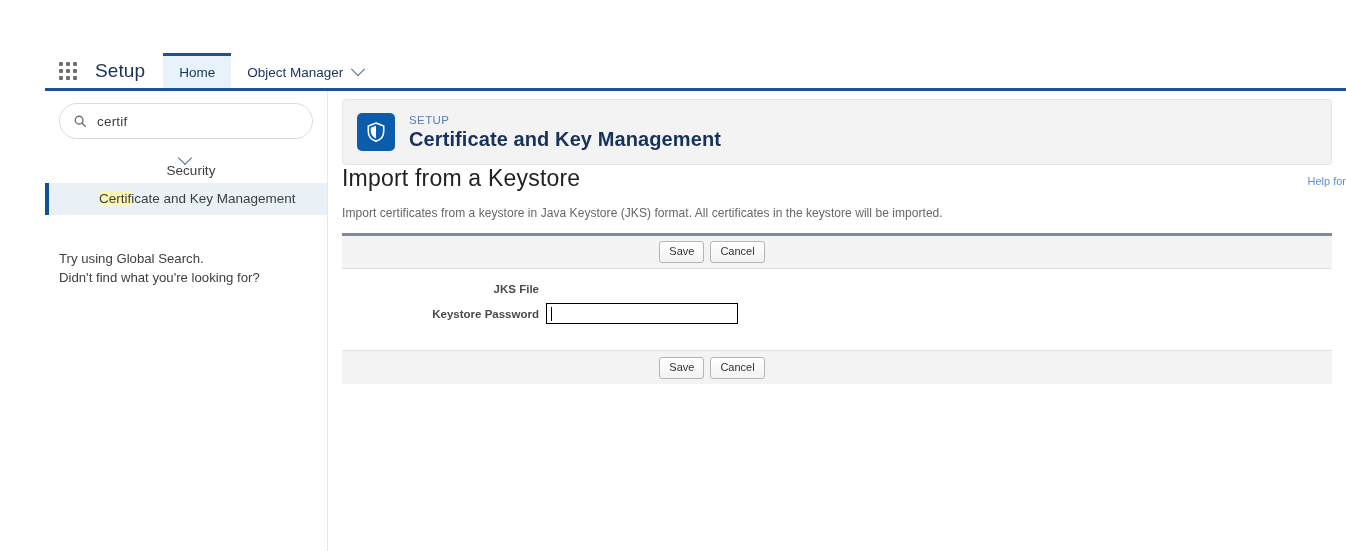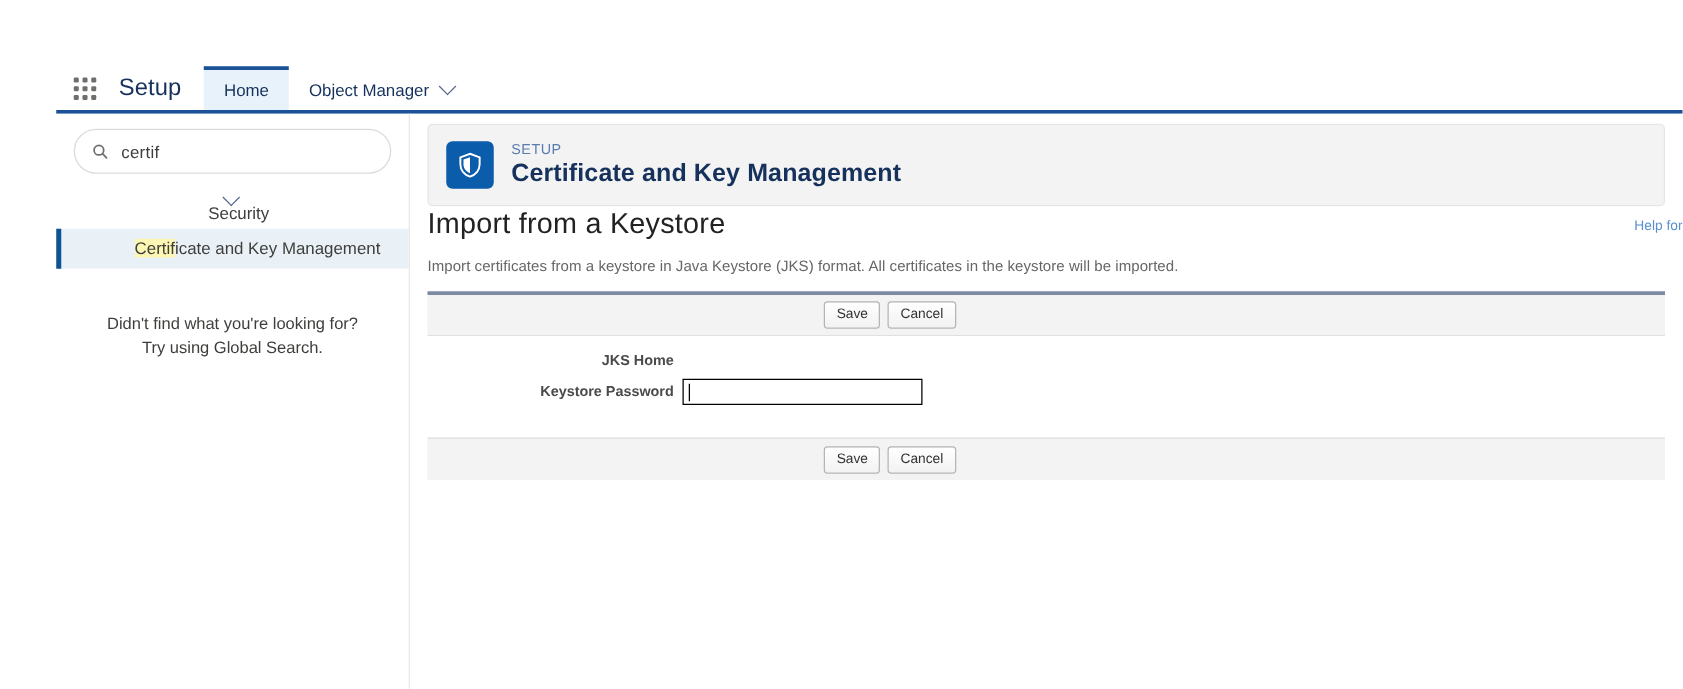--- a/index.html
+++ b/index.html
@@ -102,21 +102,20 @@
 
   
   .sidebar {
     position: absolute;
     left: 0; top: 0;
     width: 283px;
     height: 460px;
     background: #ffffff;
     border-right: 1px solid #e8e8e8;
     box-sizing: border-box;
-    text-align: center;
   }
   .search-wrap {
     margin: 12px 14px 0 14px;
   }
   .search-box {
     position: relative;
     height: 36px;
     border: 1px solid #dddbda;
     border-radius: 18px;
     background: #fff;
@@ -392,22 +391,22 @@
         <div class="tree-group">
           <span class="tw-chev"></span>
           <span class="tree-group-label">Security</span>
         </div>
         <div class="tree-item selected">
           <span class="hl">Certif</span><span>icate and Key Management</span>
         </div>
       </div>
 
       <div class="sidebar-note">
+        <div>Try using Global Search.</div>
         <div>Didn't find what you're looking for?</div>
-        <div>Try using Global Search.</div>
       </div>
 
     </div>
 
     <div class="main">
 
       <div class="page-header">
         <div class="hdr-icon">
           <svg width="22" height="22" viewBox="0 0 24 24">
             <path d="M12 2.2 L20.4 5.4 V11.4 C20.4 16.6 16.8 20.6 12 22.2 C7.2 20.6 3.6 16.6 3.6 11.4 V5.4 Z" fill="none" stroke="#ffffff" stroke-width="1.7"></path>
@@ -427,21 +426,21 @@
 
         <div class="pbBlock">
 
           <div class="pbButtonBar">
             <button class="btn">Save</button>
             <button class="btn">Cancel</button>
           </div>
 
           <div class="pbBody">
             <div class="formrow">
-              <div class="flabel">JKS Home</div>
+              <div class="flabel">JKS File</div>
             </div>
             <div class="formrow">
               <div class="flabel">Keystore Password</div>
               <div class="fvalue">
                 <div class="pwd-input">
                   <span class="caret"></span>
                   <span></span>
                 </div>
               </div>
             </div>

